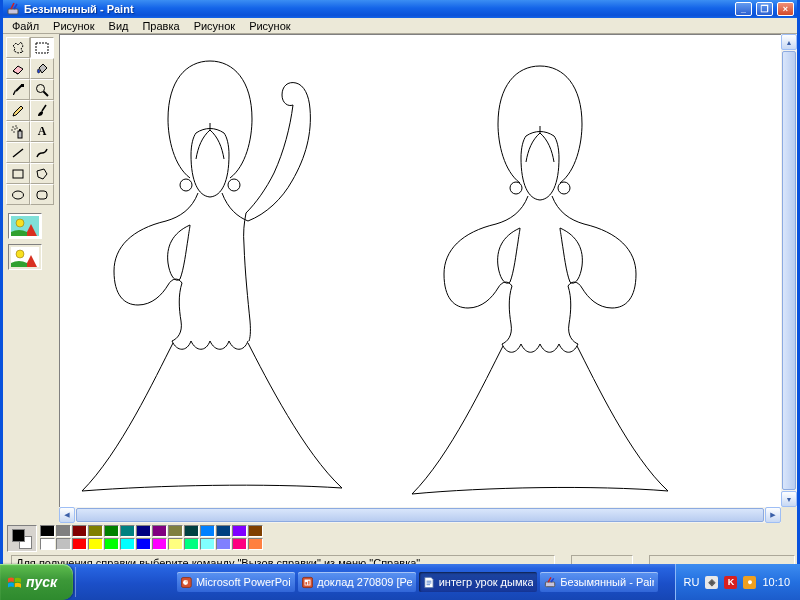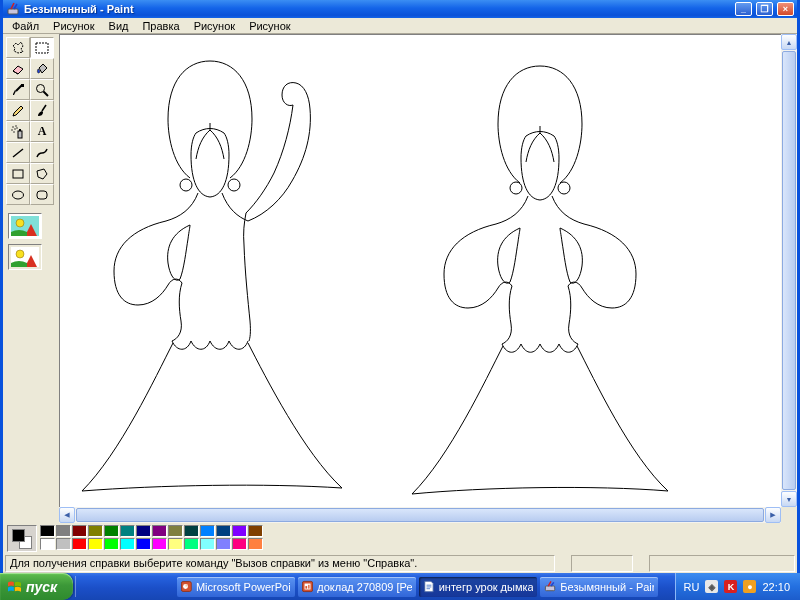--- a/index.html
+++ b/index.html
@@ -58,29 +58,29 @@
   .palettebar{height:30px;flex:0 0 30px;display:flex;align-items:center;background:#ECE9D8;padding-left:4px;}
   .color-indicator{width:30px;height:27px;position:relative;margin-right:3px;
     border:1px solid;border-color:#808080 #fff #fff #808080;background:#D6D3CE;}
   .fg-swatch{position:absolute;left:4px;top:3px;width:13px;height:13px;border:1px solid #808080;}
   .bg-swatch{position:absolute;left:11px;top:10px;width:13px;height:13px;border:1px solid #808080;}
   .swatch-rows{display:flex;flex-direction:column;}
   .swatch-row{display:flex;}
   .swatch{width:15px;height:12px;margin:0 1px 1px 0;border:1px solid;border-color:#808080 #fff #fff #808080;}
 
   
-  .statusbar{height:20px;flex:0 0 20px;display:flex;gap:16px;padding:2px 2px 1px 2px;background:#ECE9D8;}
+  .statusbar{height:20px;flex:0 0 20px;display:flex;gap:16px;padding:2px 2px 1px 8px;background:#ECE9D8;}
   .status-cell{border:1px solid;border-color:#ACA899 #fff #fff #ACA899;padding:1px 4px;
     white-space:nowrap;overflow:hidden;color:#000;}
   .status-cell.msg{flex:1;}
   .status-cell.c2{width:62px;}
   .status-cell.c3{width:146px;}
 
   
-  .taskbar{position:absolute;left:0;bottom:0;width:800px;height:27px;display:flex;align-items:stretch;
+  .taskbar{position:absolute;left:0;bottom:0;width:800px;height:36px;display:flex;align-items:stretch;
     background:linear-gradient(to bottom,#3C78E8 0%,#2663E0 12%,#1B4FC8 55%,#1646B4 100%);}
   .start-btn{flex:0 0 auto;display:flex;align-items:center;gap:4px;padding:0 16px 0 7px;
     background:linear-gradient(to bottom,#5FBF4F 0%,#3C9838 45%,#2E8A2E 100%);
     border-radius:0 10px 10px 0;color:#fff;font-weight:bold;font-style:italic;font-size:14px;
     box-shadow:inset 0 1px 1px #A8E898, 1px 0 2px rgba(0,0,0,.4);}
   .ql-sep{width:1px;background:rgba(255,255,255,.35);margin:3px 2px;}
   .task-buttons{flex:1;display:flex;gap:3px;padding:2px 3px;align-items:center;}
   .task-btn{width:118px;height:20px;border-radius:2px;display:flex;align-items:center;gap:4px;
     padding:0 4px;color:#fff;white-space:nowrap;overflow:hidden;
     background:linear-gradient(#5A93F2,#3166D8);box-shadow:inset 0 1px 0 rgba(255,255,255,.45);}
@@ -392,15 +392,15 @@
         <line x1="7.5" y1="6" x2="10.5" y2="2" stroke="#2040D0" stroke-width="1.5"></line>
       </svg>
       <span class="lbl">Безымянный - Paint</span>
     </div>
   </div>
   <div class="tray">
     <span>RU</span>
     <span class="tray-ico" style="background:#E8E8E8;color:#555;">◈</span>
     <span class="tray-ico" style="background:#D82020;">K</span>
     <span class="tray-ico" style="background:#F0A020;">●</span>
-    <span>22:10</span>
+    <span>10:10</span>
   </div>
 </div>
 
 </body></html>

